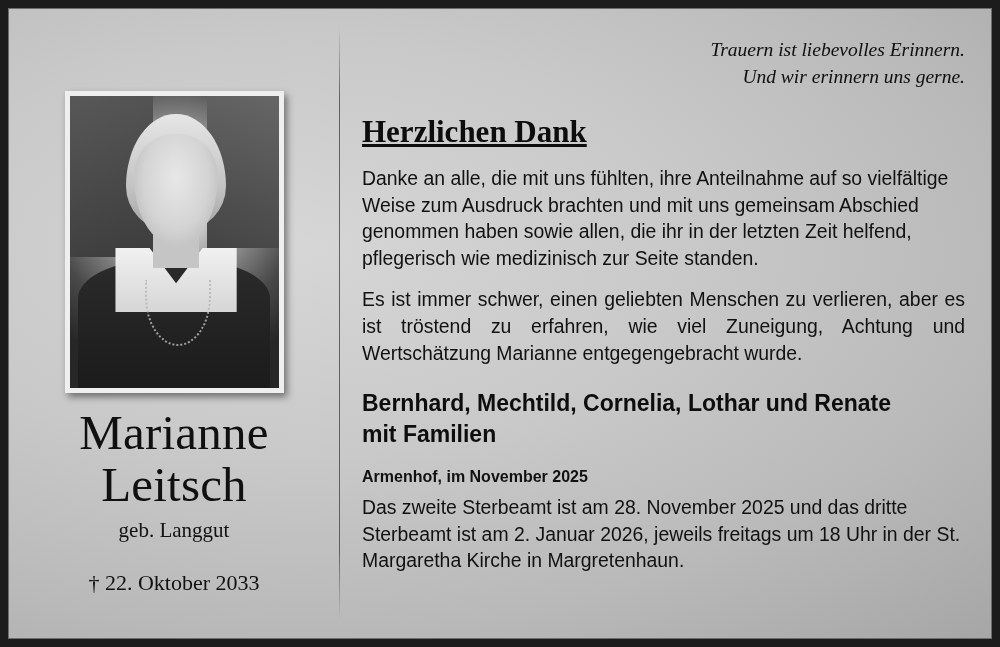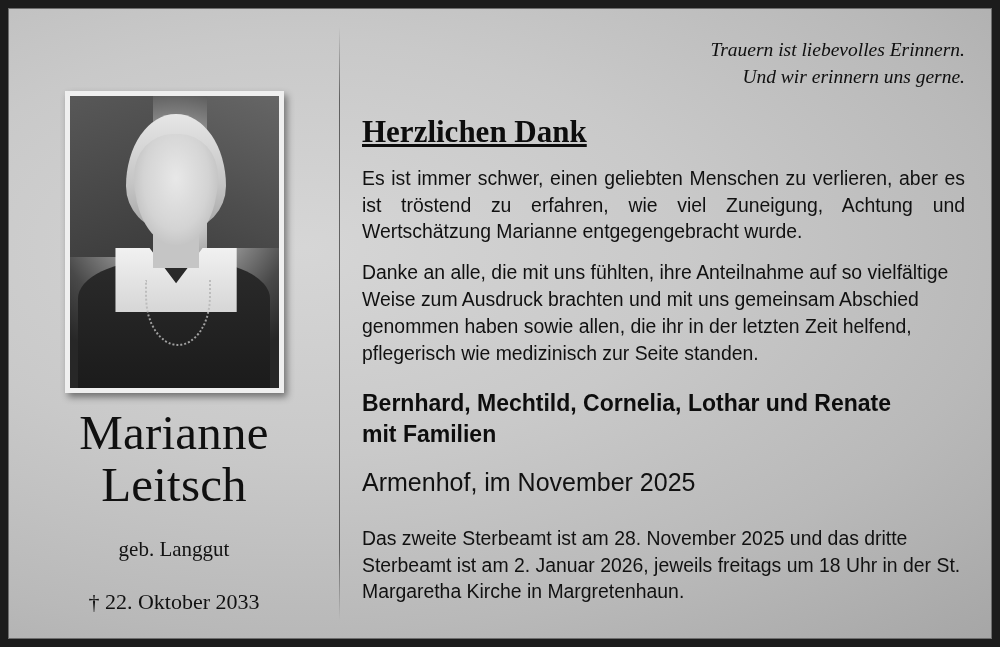--- a/index.html
+++ b/index.html
@@ -105,21 +105,21 @@
 
   .name {
     margin-top: 14px;
     font-family: "Liberation Serif", serif;
     font-size: 49px;
     line-height: 1.06;
     color: #101010;
     letter-spacing: 0.2px;
   }
   .maiden {
-    margin-top: 26px;
+    margin-top: 7px;
     font-family: "Liberation Serif", serif;
     font-size: 21px;
     color: #121212;
   }
   .dates {
     margin-top: 24px;
     font-family: "Liberation Serif", serif;
     font-size: 22px;
     line-height: 1.45;
     color: #111111;
@@ -169,23 +169,24 @@
   .family {
     font-family: Liberation Sans, sans-serif;
     font-weight: bold;
     font-size: 23px;
     line-height: 1.34;
     margin: 22px 0 18px 0;
     color: #0d0d0d;
   }
   .place {
     font-family: "Liberation Sans", sans-serif;
-    font-size: 25px;
-    margin: 0 0 28px 0;
-    color: #111111;
+    font-size: 16px;
+    margin: 0 0 8px 0;
+    color: #111111;
+    font-weight: bold;
   }
   .notice {
     font-family: "Liberation Sans", sans-serif;
     font-size: 19.4px;
     line-height: 1.38;
     margin: 0;
     color: #111111;
   }
 </style>
 </head>
@@ -222,22 +223,22 @@
       <div class="divider"></div>
 
       <div class="right-col">
         <div class="motto">
           <div>Trauern ist liebevolles Erinnern.</div>
           <div>Und wir erinnern uns gerne.</div>
         </div>
 
         <h1 class="headline">Herzlichen Dank</h1>
 
+        <p class="para">Danke an alle, die mit uns fühlten, ihre Anteilnahme auf so vielfältige Weise zum Ausdruck brachten und mit uns gemeinsam Abschied genommen haben sowie allen, die ihr in der letzten Zeit helfend, pflegerisch wie medizinisch zur Seite standen.</p>
         <p class="para justify">Es ist immer schwer, einen geliebten Menschen zu verlieren, aber es ist tröstend zu erfahren, wie viel Zuneigung, Achtung und Wertschätzung Marianne entgegengebracht wurde.</p>
-        <p class="para">Danke an alle, die mit uns fühlten, ihre Anteilnahme auf so vielfältige Weise zum Ausdruck brachten und mit uns gemeinsam Abschied genommen haben sowie allen, die ihr in der letzten Zeit helfend, pflegerisch wie medizinisch zur Seite standen.</p>
 
         <div class="family">
           <div>Bernhard, Mechtild, Cornelia, Lothar und Renate</div>
           <div>mit Familien</div>
         </div>
 
         <p class="place">Armenhof, im November 2025</p>
 
         <p class="notice">Das zweite Sterbeamt ist am 28. November 2025 und das dritte Sterbeamt ist am 2. Januar 2026, jeweils freitags um 18 Uhr in der St. Margaretha Kirche in Margretenhaun.</p>
       </div>

